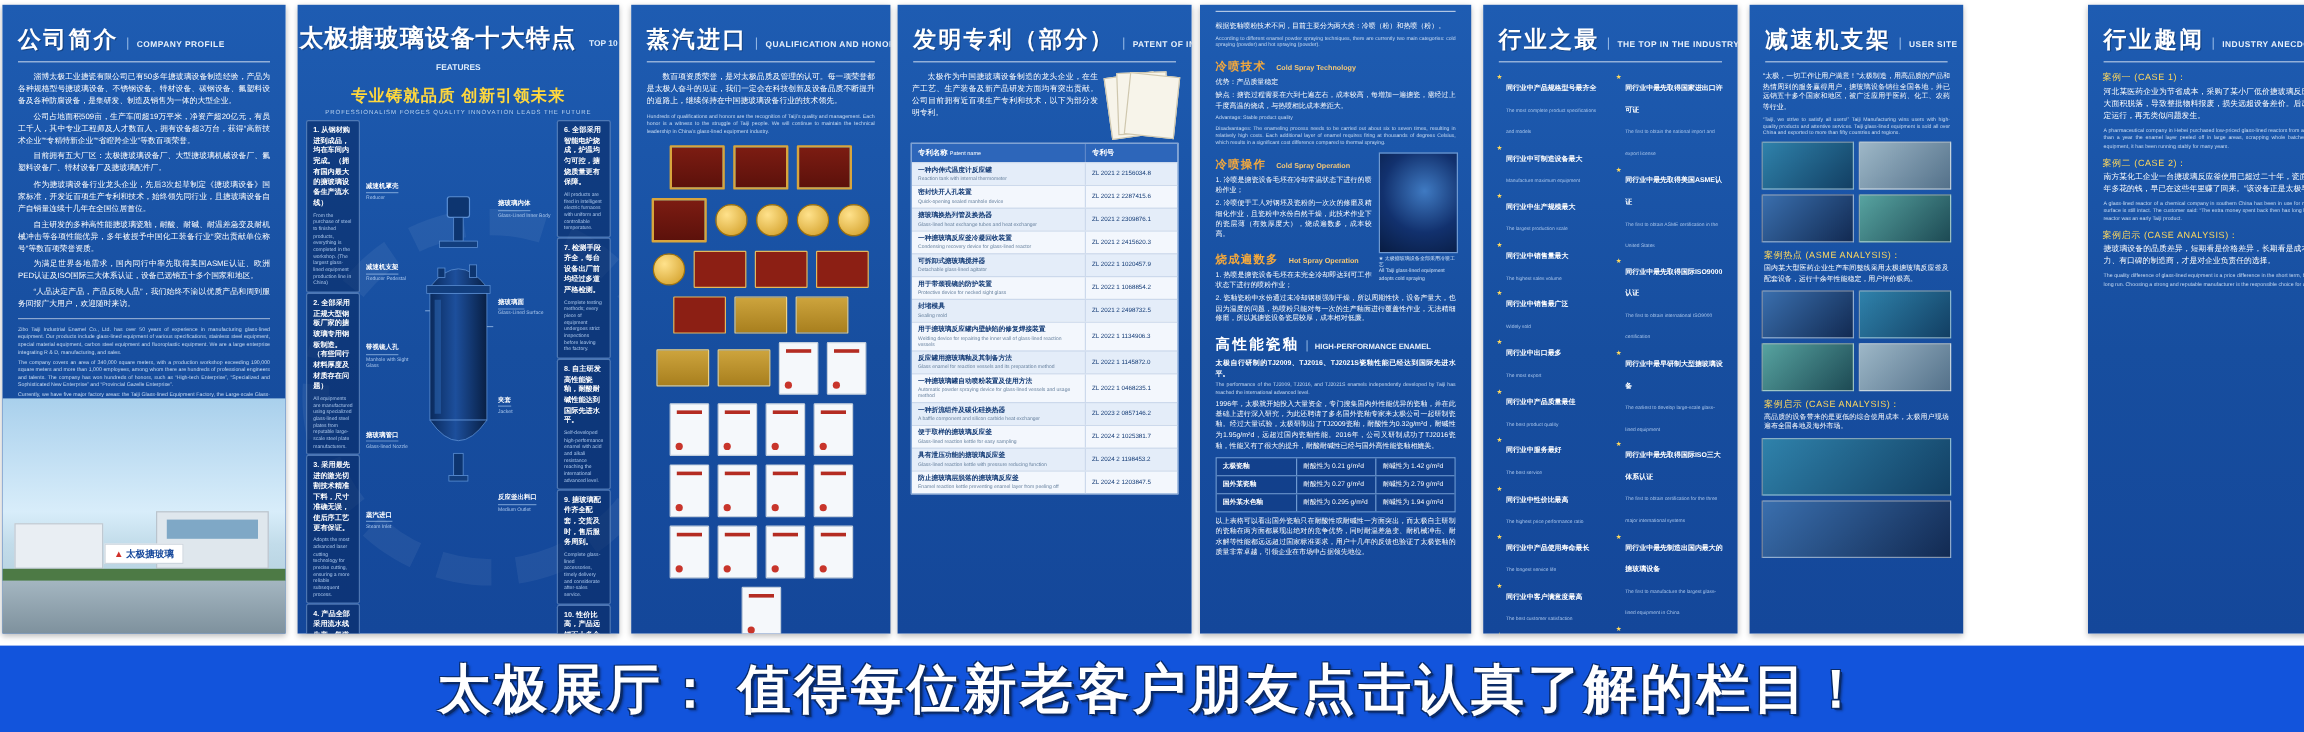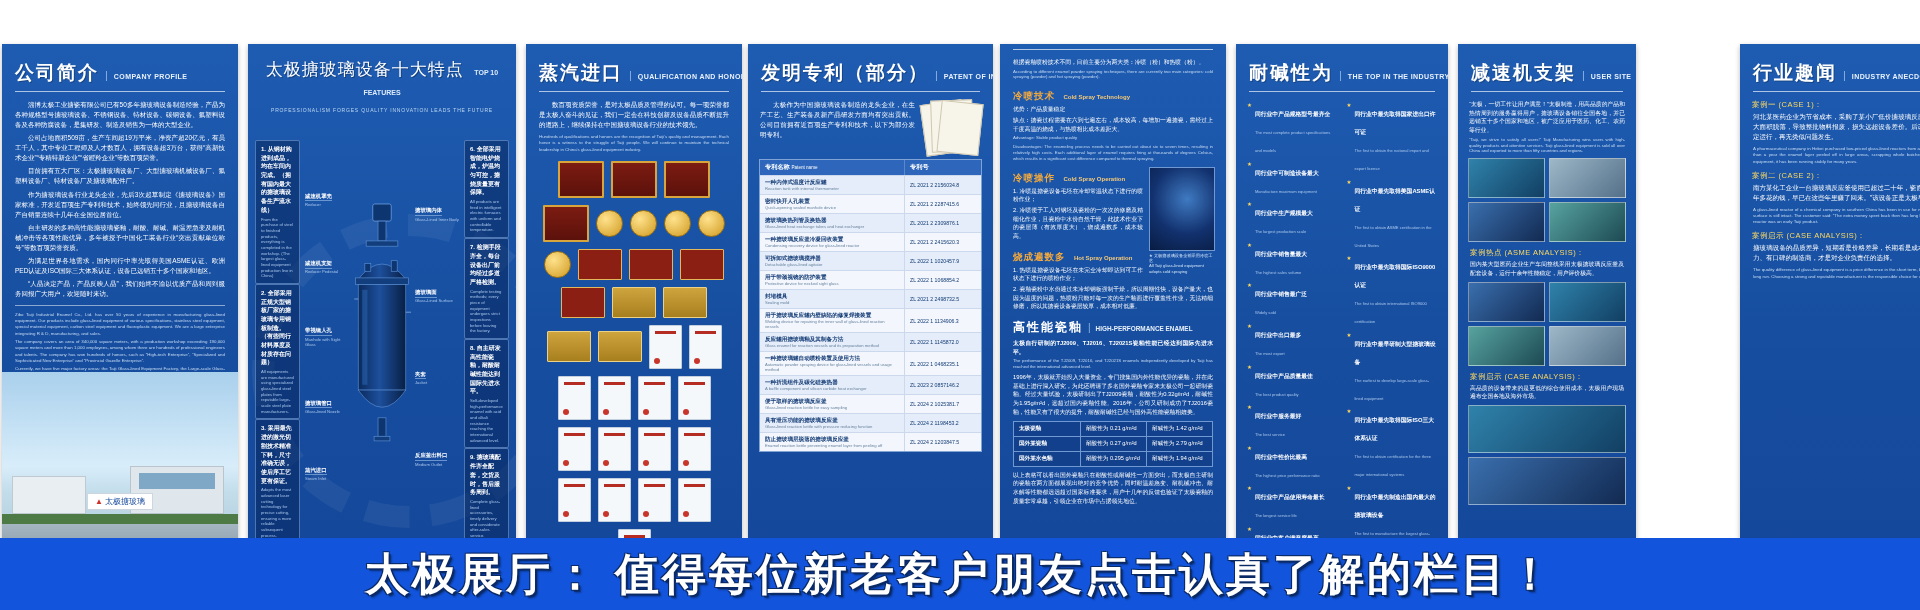--- a/index.html
+++ b/index.html
@@ -1,20 +1,20 @@
 <!DOCTYPE html>
 <html><head>
 <meta charset="utf-8">
 <style>
   html,body{margin:0;padding:0;}
   body{width:1920px;height:610px;position:relative;background:#ffffff;
        font-family:"Liberation Sans","DejaVu Sans",sans-serif;color:#fff;overflow:hidden;}
   .panel{position:absolute;top:4px;height:524px;overflow:hidden;
          background:linear-gradient(180deg,#1e5cb2 0%,#174e9f 55%,#14479a 100%);
-         box-shadow:0 2px 5px rgba(0,0,0,.28);margin-top:40px;}
+         box-shadow:0 2px 5px rgba(0,0,0,.28);}
   #p1{left:2px;width:236px}#p2{left:248px;width:268px}#p3{left:526px;width:216px}
   #p4{left:748px;width:245px}#p5{left:1000px;width:226px}#p6{left:1236px;width:212px}
   #p7{left:1458px;width:178px}#p8{left:1740px;width:270px}
   .hd{padding:16px 13px 0;display:flex;align-items:baseline;gap:6px;white-space:nowrap}
   .hd .t{font-size:19px;font-weight:bold;letter-spacing:2px;text-shadow:1px 1px 0 rgba(0,0,0,.25)}
   .hd .bar{color:#8fb4e2;font-size:11px}
   .hd .s{font-size:7px;font-weight:bold;letter-spacing:.4px;color:#e8f1fb}
   .hd-line{height:1px;background:rgba(255,255,255,.65);margin:5px 13px 8px}
   .cn{font-size:6.5px;line-height:1.55;text-align:justify;margin:0 13px 4px}
   .cn p{text-indent:2em;margin:0 0 3px}
@@ -23,25 +23,25 @@
   .mid-line{height:1px;background:rgba(255,255,255,.5);margin:6px 13px}
   
   .photo{position:absolute;left:0;right:0;bottom:0;height:196px;
          background:linear-gradient(180deg,#a9d0ec 0%,#d8edfa 48%,#c2dcea 62%,#a8c4d2 100%)}
   .bldg1{position:absolute;bottom:54px;left:10px;width:72px;height:36px;background:#e9eef3;border:1px solid #bfc9d2}
   .bldg2{position:absolute;bottom:54px;right:14px;width:92px;height:46px;background:#dfe7ed;border:1px solid #b9c4cd}
   .bldg2:before{content:"";position:absolute;inset:6px 8px auto 8px;height:16px;background:#7fa8c6}
   .hedge{position:absolute;bottom:44px;left:0;right:0;height:10px;background:#4d7a45}
   .road{position:absolute;bottom:0;left:0;right:0;height:44px;background:linear-gradient(180deg,#a4b6c1,#7e919d)}
   .gate-sign{position:absolute;bottom:58px;left:50%;transform:translateX(-50%);background:#fff;color:#17499c;
-             font-size:8px;font-weight:normal;padding:2px 7px;border:1px solid #cdd6de;white-space:nowrap}
+             font-size:8px;font-weight:bold;padding:2px 7px;border:1px solid #cdd6de;white-space:nowrap}
   .gate-sign i{color:#d0302a;font-style:normal;margin-right:2px}
   
   .p2hd{text-align:center;padding-top:14px}
-  .p2hd .t{font-size:17px;font-weight:normal;letter-spacing:1px;text-shadow:1px 1px 0 rgba(0,0,0,.3)}
+  .p2hd .t{font-size:20px;font-weight:bold;letter-spacing:1px;text-shadow:1px 1px 0 rgba(0,0,0,.3)}
   .p2hd .s{font-size:7px;color:#dcebfb;font-weight:bold;margin-left:6px}
   .slogan{text-align:center;margin-top:8px}
   .slogan .cn2{font-size:13.5px;font-weight:bold;color:#ffd83d;letter-spacing:1px}
   .slogan .en2{font-size:5px;color:#bcd6f2;letter-spacing:.8px;margin-top:2px}
   .p2-decor{position:absolute;right:-50px;bottom:40px;width:270px;height:270px;border:22px dashed rgba(255,255,255,.06);border-radius:50%}
   .p2-body{position:absolute;top:96px;bottom:44px;left:7px;right:7px;display:flex;gap:5px}
   .fcol{width:88px;display:flex;flex-direction:column;justify-content:space-between}
   .fbox{background:rgba(8,38,92,.55);border:1px solid rgba(132,172,224,.55);border-radius:2px;padding:4px 5px}
   .fbox .fcn{font-size:6px;font-weight:bold;line-height:1.45}
   .fbox .fen{font-size:4.2px;color:#a9c6ec;line-height:1.35;margin-top:2px}
@@ -159,20 +159,21 @@
   </div>
 </div>
 
 <div class="panel" id="p2">
   <div class="p2-decor"></div>
   <div class="p2hd">
     <span class="t">太极搪玻璃设备十大特点</span>
     <span class="s">TOP 10 FEATURES</span>
   </div>
   <div class="slogan">
+    <div class="cn2">专业铸就品质 创新引领未来</div>
     <div class="en2">PROFESSIONALISM FORGES QUALITY   INNOVATION LEADS THE FUTURE</div>
   </div>
   <div class="p2-body">
     <div class="fcol">
 
         <div class="fbox">
           <div class="fcn"><span>1.</span> <span>从钢材购进到成品，均在车间内完成。（拥有国内最大的搪玻璃设备生产流水线）</span></div>
           <div class="fen">From the purchase of steel to finished products, everything is completed in the workshop. (The largest glass-lined equipment production line in China)</div>
         </div>
 
@@ -544,21 +545,21 @@
         <div class="c0">国外某水色釉</div>
         <div class="c1">耐酸性为 0.295 g/m²d</div>
         <div class="c2">耐碱性为 1.94 g/m²d</div>
       </div>
     </div>
   <div class="b-cn">以上表格可以看出国外瓷釉只在耐酸性或耐碱性一方面突出，而太极自主研制的瓷釉在两方面都展现出绝对的竞争优势，同时耐温差急变、耐机械冲击、耐水解等性能都远远超过国家标准要求，用户十几年的反馈也验证了太极瓷釉的质量非常卓越，引领企业在市场中占据领先地位。</div>
 </div>
 
 <div class="panel" id="p6">
   <div class="hd">
-    <span class="t">耐碱性为</span>
+    <span class="t">行业之最</span>
     <span class="bar">|</span>
     <span class="s">THE TOP IN THE INDUSTRY</span>
   </div>
   <div class="hd-line"></div>
   <div class="cols">
     <div class="col">
 
         <div class="tit">
           <span class="star">★</span>
           <span><span class="tcn">同行业中产品规格型号最齐全</span><br><span class="ten">The most complete product specifications and models</span></span>

